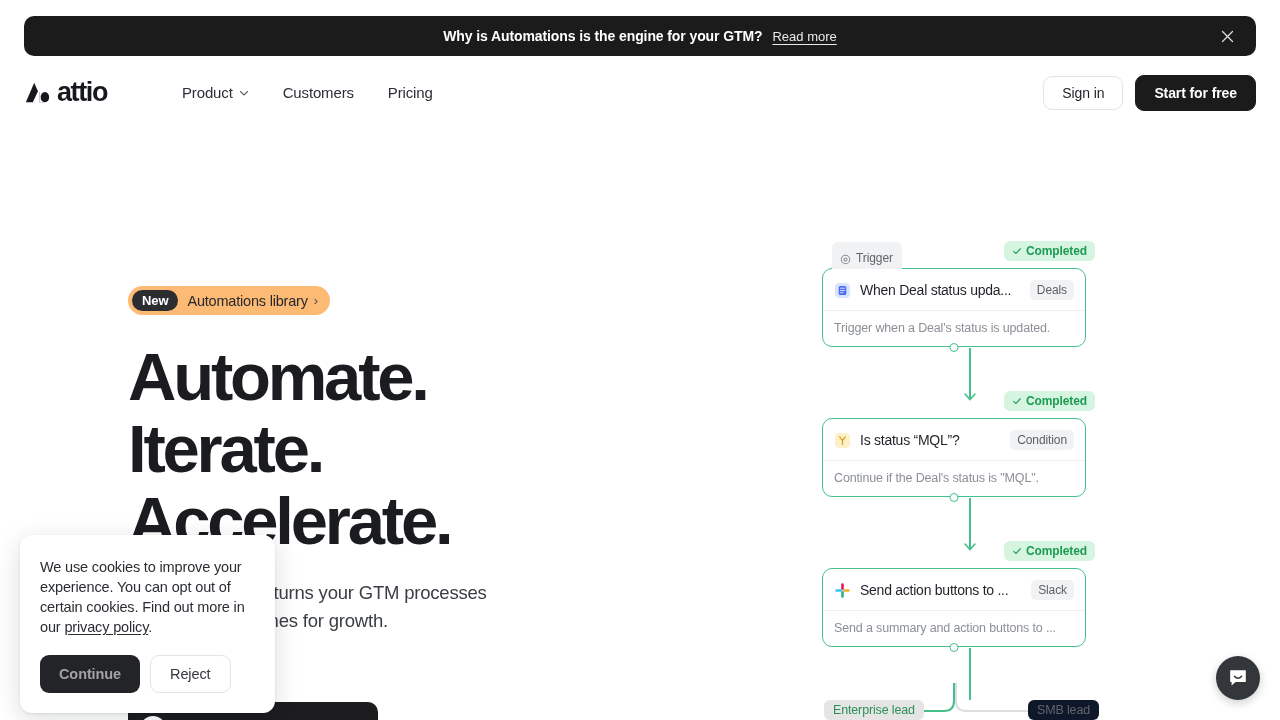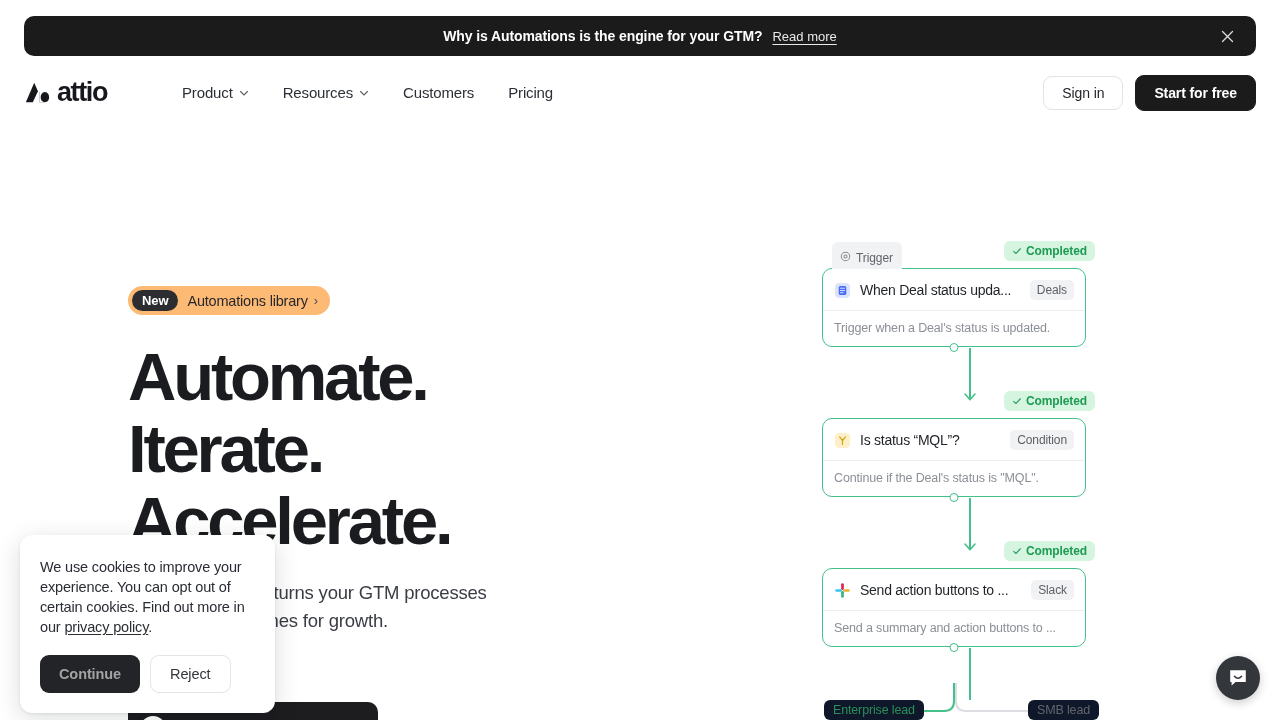--- a/index.html
+++ b/index.html
@@ -114,21 +114,21 @@
     padding: 10px 19px; font-size: 14.5px; cursor:pointer; font-family: inherit;
     letter-spacing:-0.1px;
   }
 
   
   .flow { position:absolute; left: 760px; top: 228px; width: 420px; height: 500px; }
   .node-wrap { position:absolute; width: 264px; left: 62px; }
   .tab-row { position:relative; height: 20px; }
   .tab {
     position:absolute; left:10px; bottom:-1px;
-    display:inline-flex; align-items:flex-start; gap:5px;
+    display:inline-flex; align-items:flex-end; gap:5px;
     background:#f1f2f3; border-radius:6px 6px 0 0; padding: 9px 9px 4px 8px;
     font-size: 12px; color:#60636a; letter-spacing:-0.1px;
   }
   .badge-completed {
     position:absolute; right: -9px; top:-7px; z-index:5;
     display:inline-flex; align-items:center; gap:4px;
     background:#d6f5e0; color:#1d9b53; border-radius:6px;
     padding: 3px 8px; font-size: 12px; font-weight:600; letter-spacing:-0.1px;
   }
   .card {
@@ -155,21 +155,21 @@
     width: 9px; height: 9px; border-radius:50%;
     background:#fff; border:1.5px solid #44c08a;
   }
   .connector { position:absolute; left:50%; transform:translateX(-50%); width:2px; background:#46c08b; }
   .arrowhead { position:absolute; left:50%; transform:translateX(-50%); }
 
   .branch-label {
     position:absolute; display:inline-flex; align-items:center;
     border-radius: 6px; padding: 3px 9px; font-size: 12.5px; letter-spacing:-0.15px;
   }
-  .branch-ent { background:#0f172a; color:#2b8f58; }
+  .branch-ent { background:#e5e5e5; color:#2b8f58; }
   .branch-smb { background:#0f172a; color:#62656c; }
 
   
   .intercom {
     position:absolute; right: 20px; bottom: 20px; width: 44px; height: 44px;
     border-radius: 50%; background:#33363b; cursor:pointer;
     display:flex; align-items:center; justify-content:center;
     box-shadow: 0 3px 10px rgba(0,0,0,.2);
   }
 </style>
@@ -196,26 +196,20 @@
         <path d="M2 24 L11 3 L15 12 L9.5 24 Z" fill="#16181d"></path>
         <path d="M16.5 13 L22.5 13 A5.6 5.6 0 0 1 22.5 24 L16.5 24 Z" fill="#16181d"></path>
         <path d="M16.5 13 L22.5 13 A5.6 5.6 0 0 0 22.5 24 L16.5 24 Z" fill="#ffffff"></path>
       </svg>
       <span class="logo-text">attio</span>
     </div>
 
     <div class="nav-links">
       <div class="nav-item">
         <span>Product</span>
-        <svg class="chev" viewBox="0 0 10 10">
-            <path d="M1.5 3.5 L5 7 L8.5 3.5" fill="none" stroke="#2c2f36" stroke-width="1.1" stroke-linecap="round" stroke-linejoin="round"></path>
-          </svg>
-      </div>
-      <div class="nav-item">
-        <span>Resources</span>
         <svg class="chev" viewBox="0 0 10 10">
             <path d="M1.5 3.5 L5 7 L8.5 3.5" fill="none" stroke="#2c2f36" stroke-width="1.1" stroke-linecap="round" stroke-linejoin="round"></path>
           </svg>
       </div>
       <div class="nav-item">
         <span>Customers</span>
       </div>
       <div class="nav-item">
         <span>Pricing</span>
       </div>

